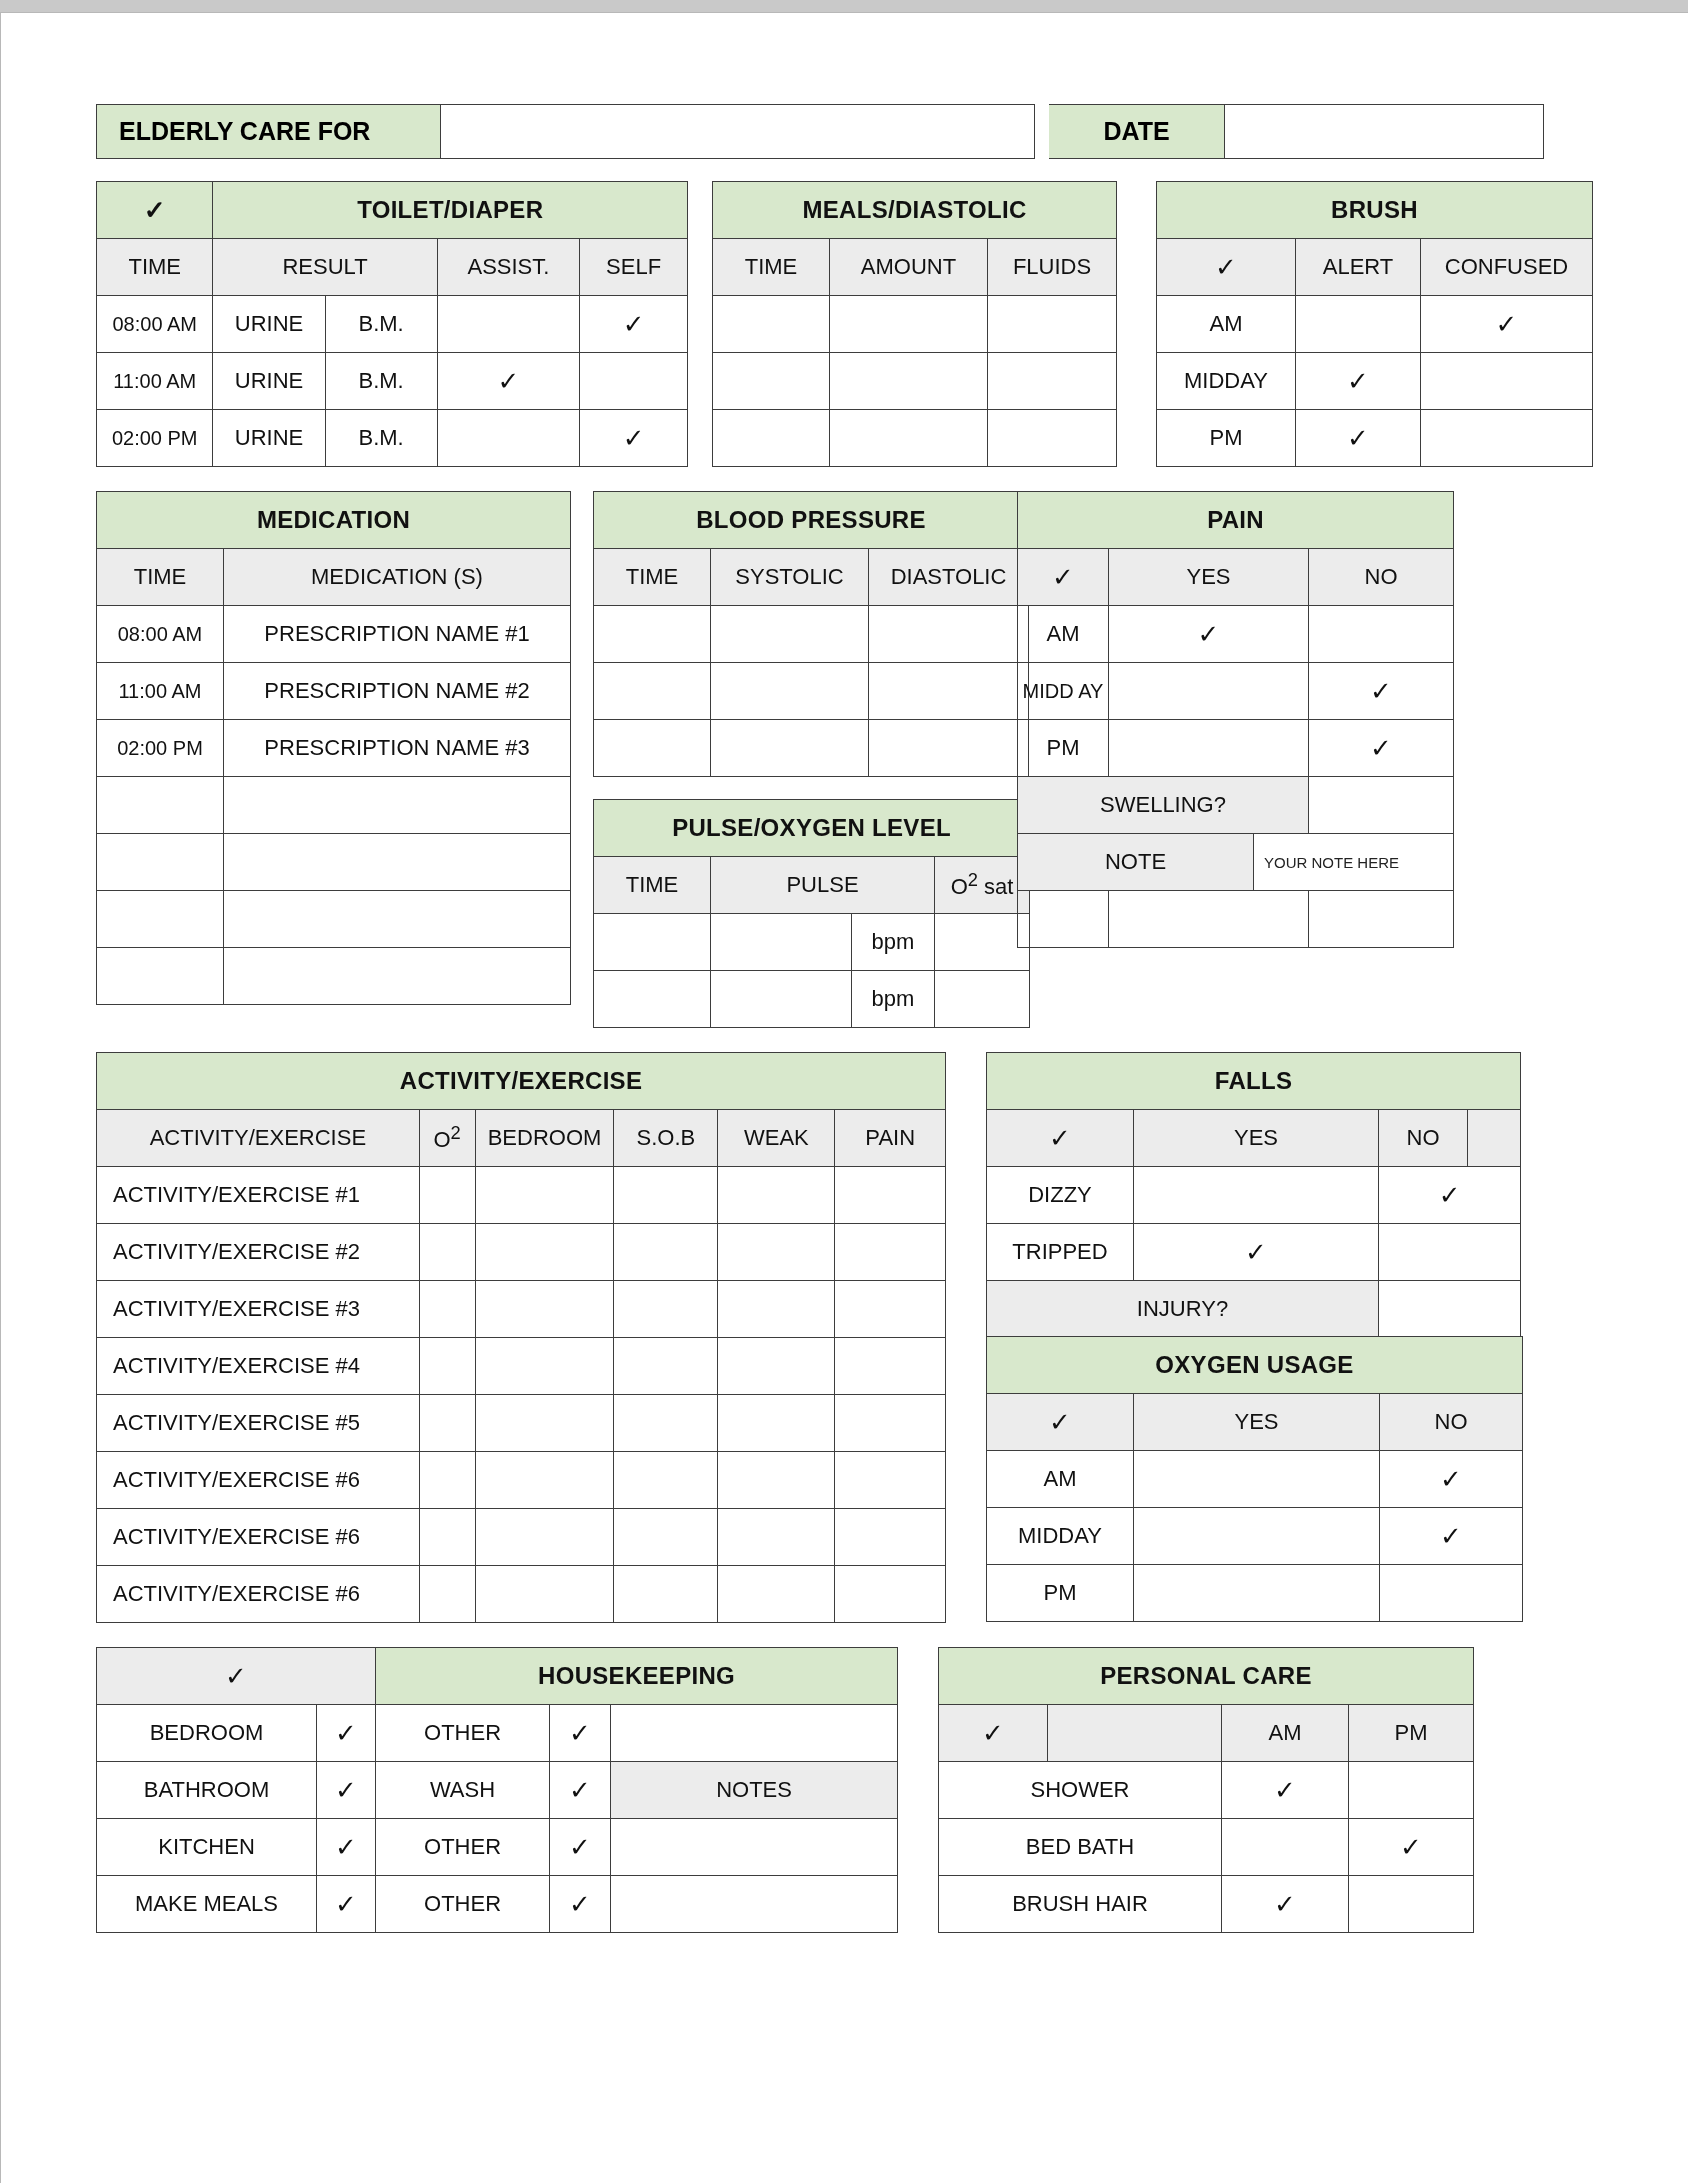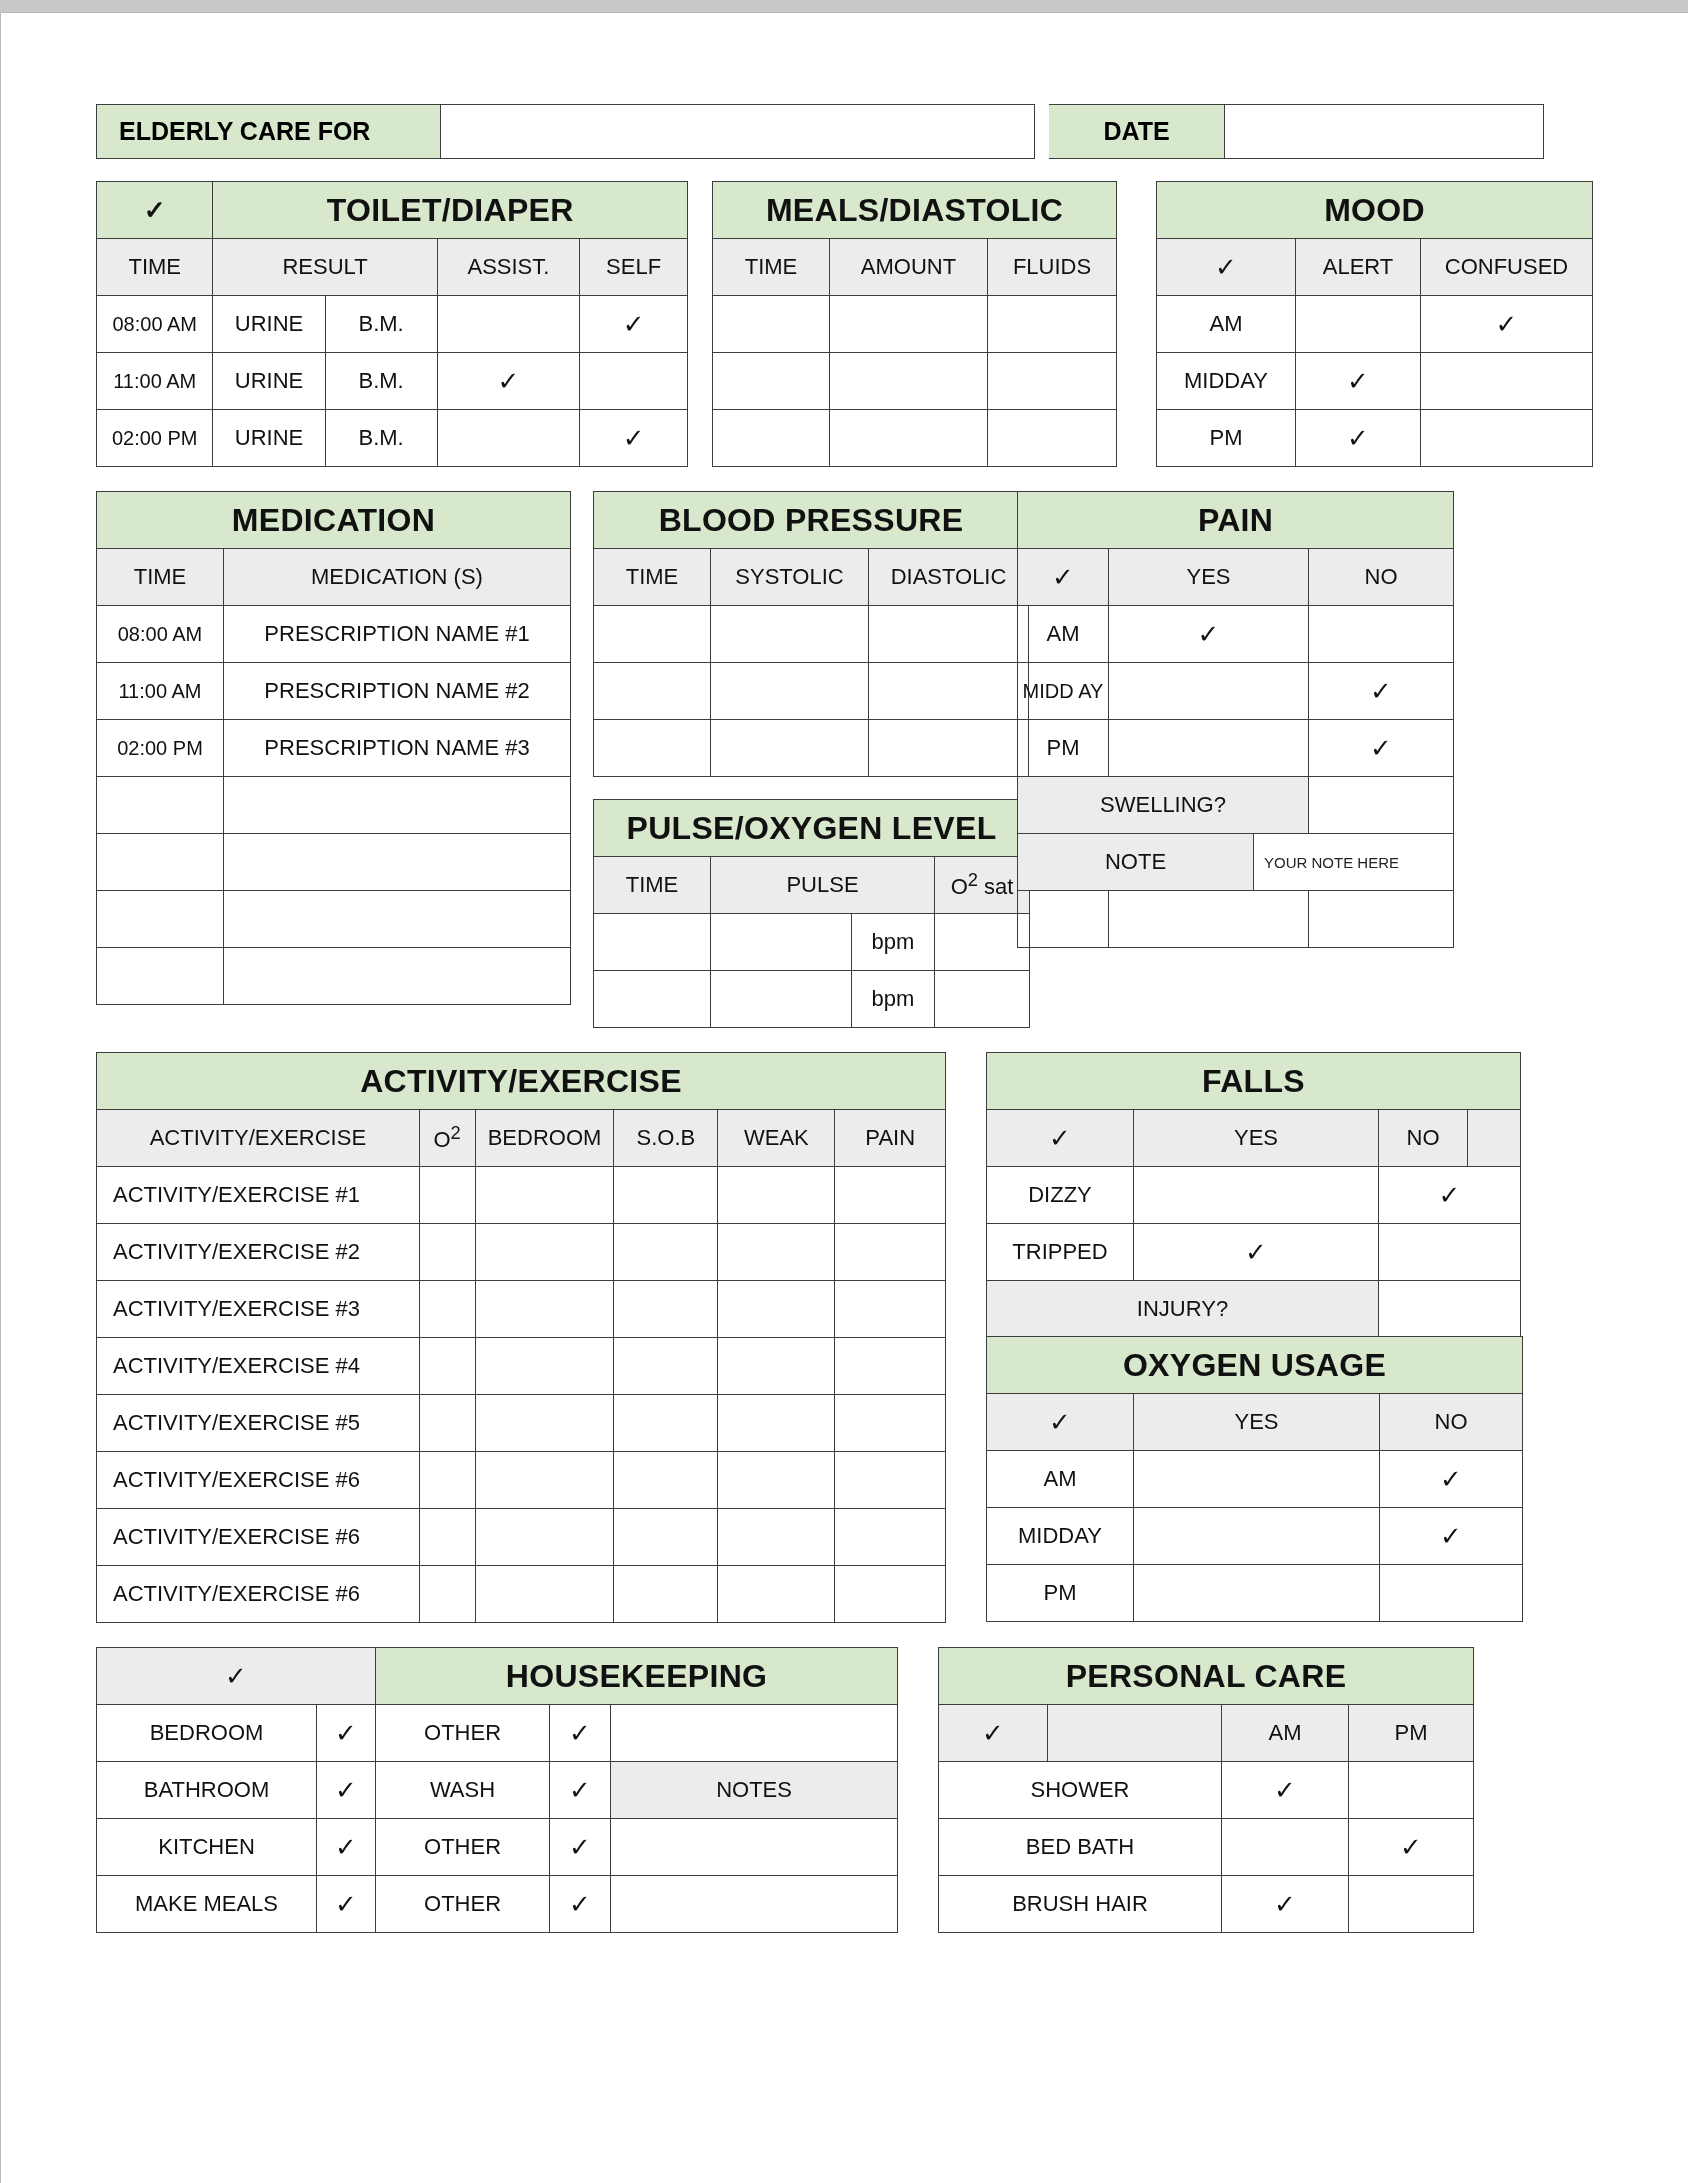--- a/index.html
+++ b/index.html
@@ -38,21 +38,21 @@
     color: #111;
     text-align: center;
     vertical-align: middle;
     padding: 0;
     height: 57px;
     box-sizing: border-box;
   }
   .hdr-green {
     background: #d8e8cc;
     font-weight: bold;
-    font-size: 32px;
+    font-size: 24px;
     letter-spacing: 0.3px;
   }
   .hdr-grey {
     background: #ececec;
     font-size: 22px;
   }
   .check {
     font-size: 26px;
     line-height: 1;
   }
@@ -236,21 +236,21 @@
 
       <div class="blk-mood">
         <table>
           <colgroup>
               <col style="width:139px">
               <col style="width:125px">
               <col style="width:172px">
             </colgroup>
           <tbody>
               <tr>
-            <td class="hdr-green" colspan="3">MOOD</td>
+            <td class="hdr-green" colspan="3">BRUSH</td>
           </tr>
           <tr>
             <td class="hdr-grey check">✓</td>
             <td class="hdr-grey">ALERT</td>
             <td class="hdr-grey">CONFUSED</td>
           </tr>
           <tr>
             <td>AM</td>
             <td class="check"></td>
             <td class="check">✓</td>

